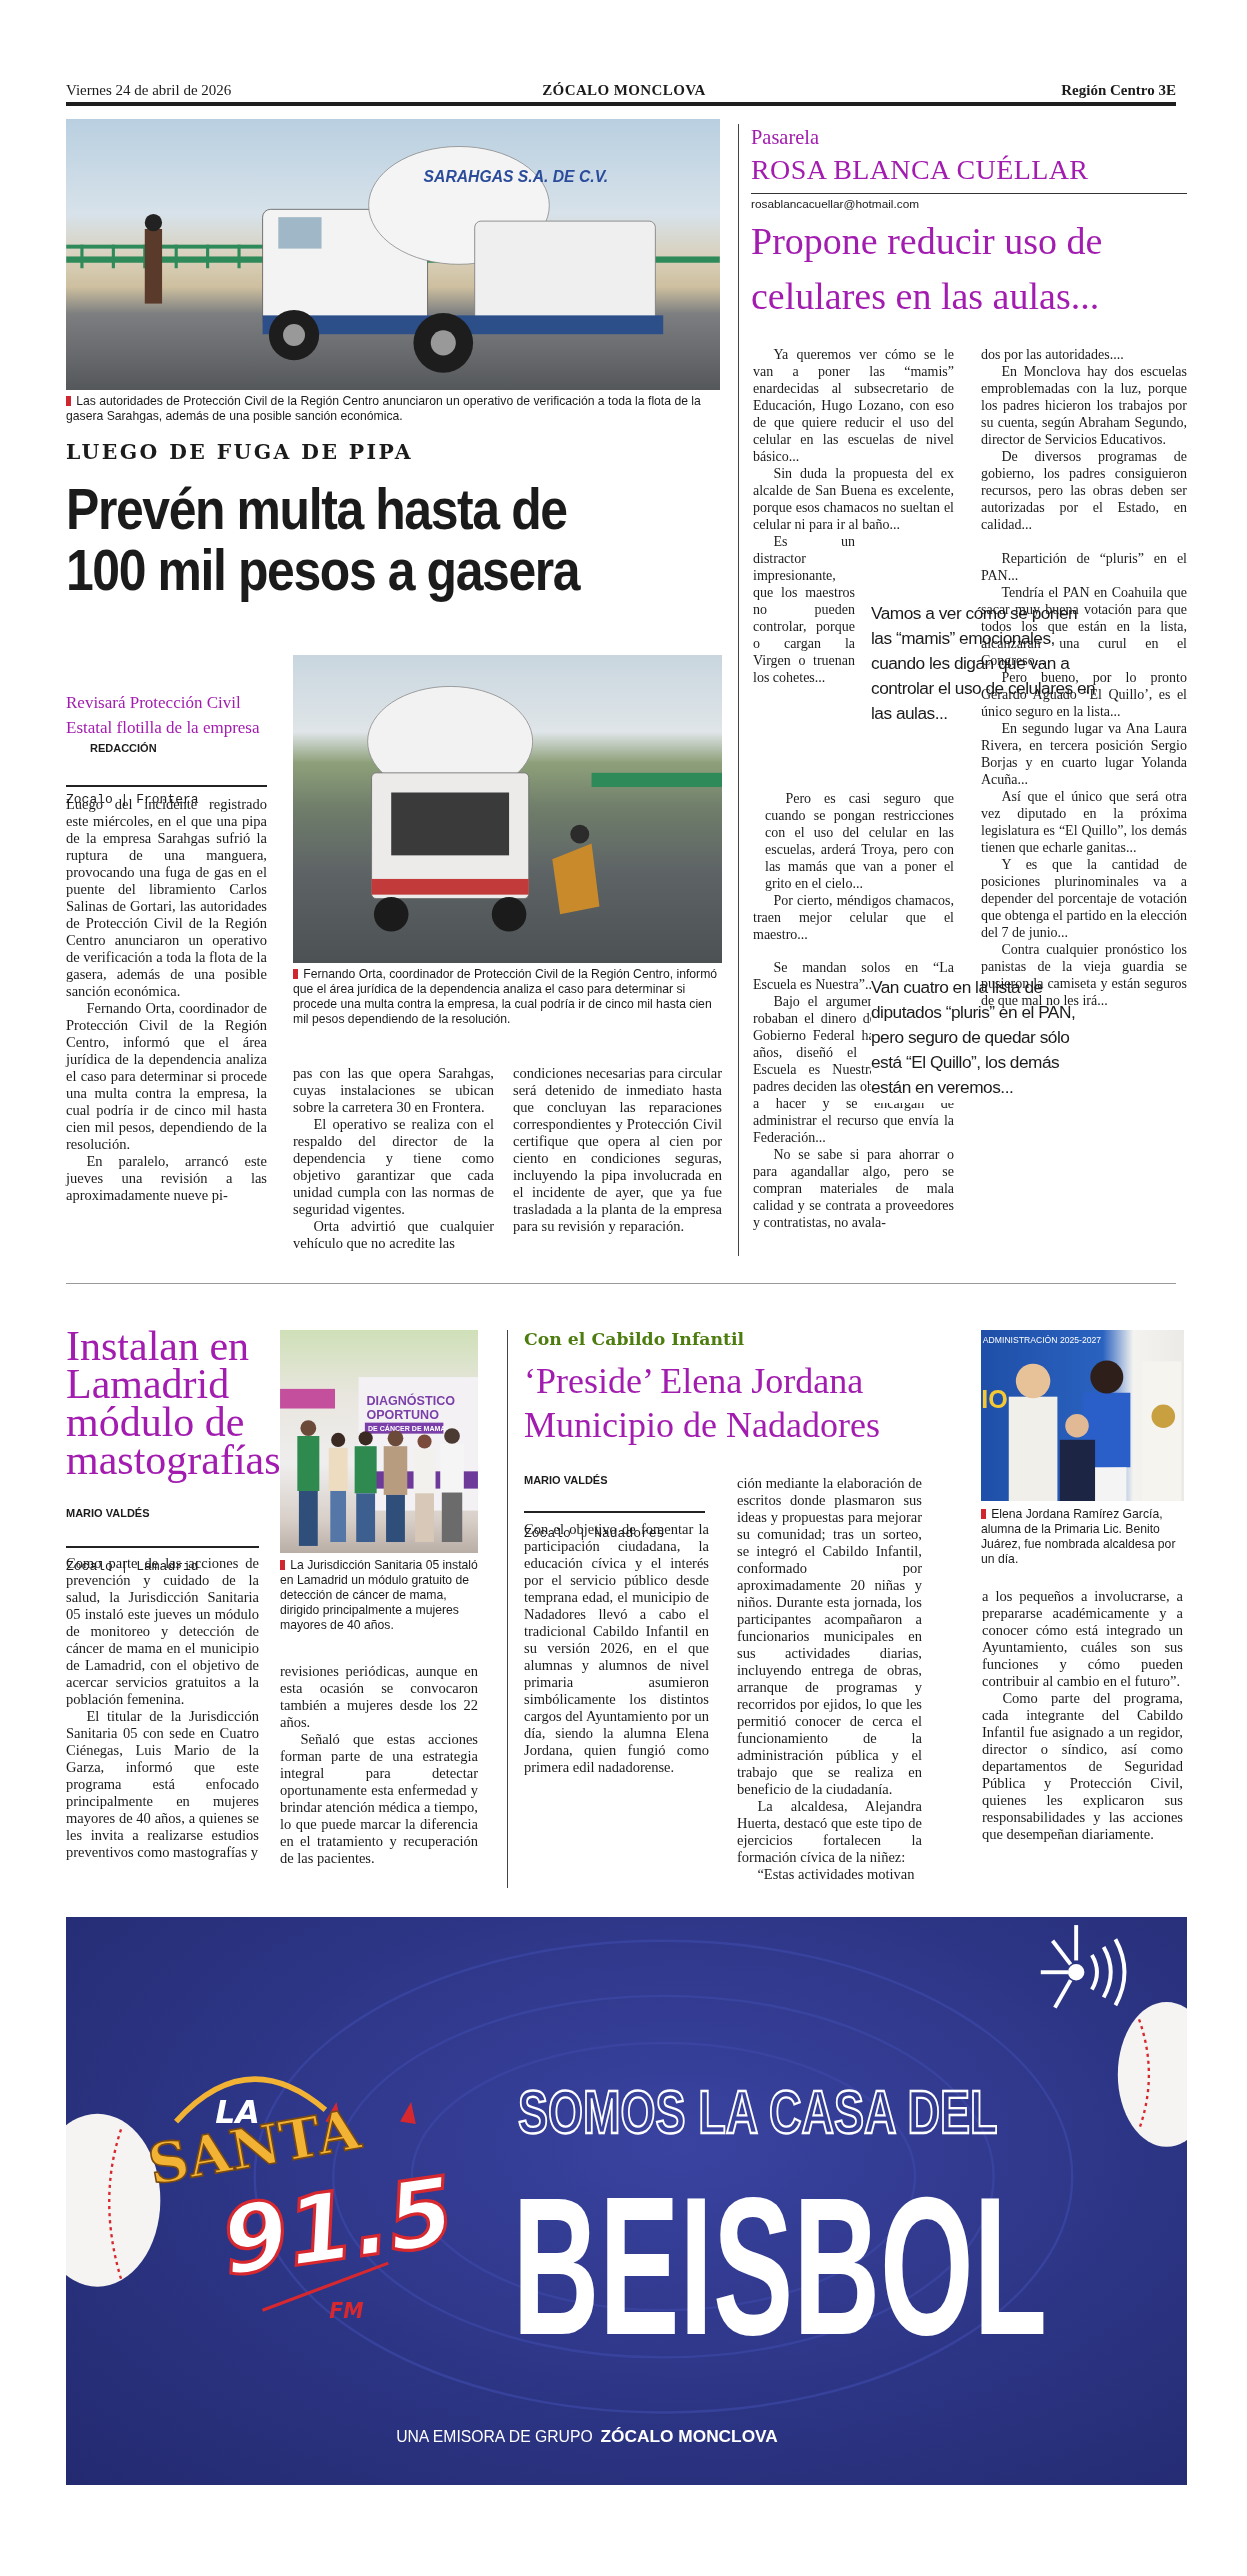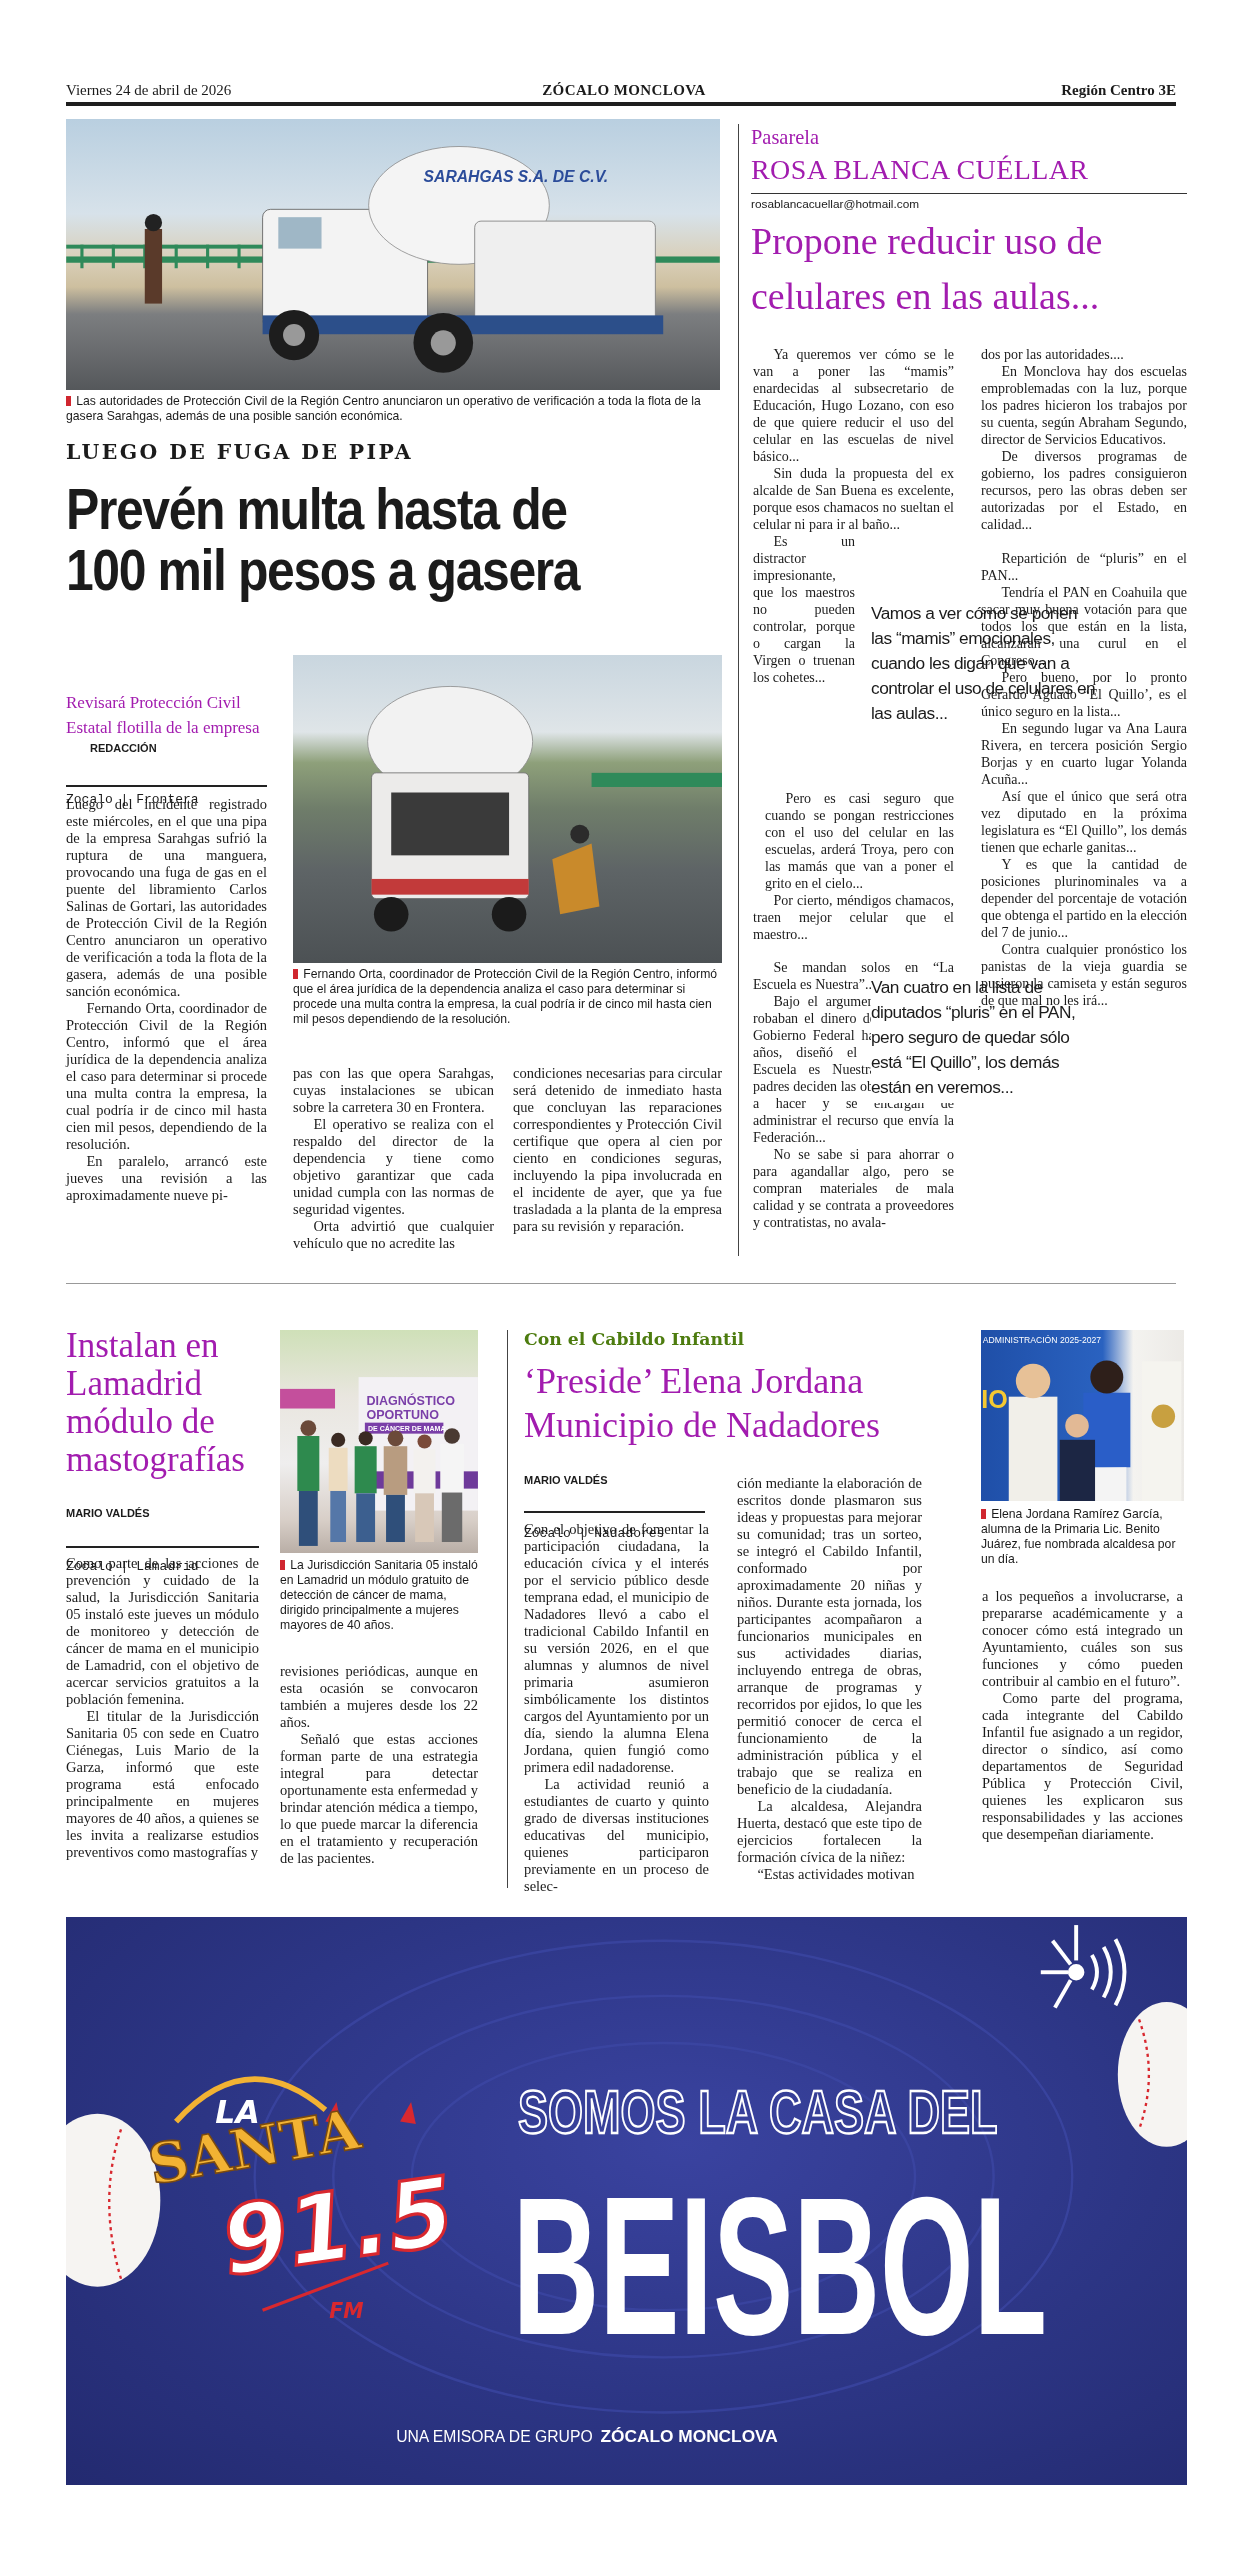--- a/index.html
+++ b/index.html
@@ -139,21 +139,21 @@
   <p>Tendría el PAN en Coahuila que sacar muy buena votación para que todos los que están en la lista, alcanzaran una curul en el Congreso...</p>
   <p>Pero bueno, por lo pronto Gerardo Aguado “El Quillo’, es el único seguro en la lista...</p>
   <p>En segundo lugar va Ana Laura Rivera, en tercera posición Sergio Borjas y en cuarto lugar Yolanda Acuña...</p>
   <p>Así que el único que será otra vez diputado en la próxima legislatura es “El Quillo”, los demás tienen que echarle ganitas...</p>
   <p>Y es que la cantidad de posiciones plurinominales va a depender del porcentaje de votación que obtenga el partido en la elección del 7 de junio...</p>
   <p>Contra cualquier pronóstico los panistas de la vieja guardia se pusieron la camiseta y están seguros de que mal no les irá...</p>
 </div>
 
 <div class="abs" style="left:66px;top:1283px;width:1110px;height:0.8px;background:#999;"></div>
 
-<div class="abs sub" style="left:66px;top:1327px;width:197px;font-size:35px;line-height:38px;">Instalan en Lamadrid módulo de mastografías</div>
+<div class="abs sub" style="left:66px;top:1327px;width:197px;font-size:42px;line-height:38px;">Instalan en Lamadrid módulo de mastografías</div>
 <div class="abs byline" style="left:66px;top:1507px;">MARIO VALDÉS</div>
 <div class="abs place" style="left:66px;top:1525px;">Zócalo | Lamadrid</div>
 <div class="abs rule" style="left:66px;top:1546px;width:193px;"></div>
 <div class="abs body" style="left:66px;top:1555px;width:193px;">
   <p class="ni">Como parte de las acciones de prevención y cuidado de la salud, la Jurisdicción Sanitaria 05 instaló este jueves un módulo de monitoreo y detección de cáncer de mama en el municipio de Lamadrid, con el objetivo de acercar servicios gratuitos a la población femenina.</p>
   <p>El titular de la Jurisdicción Sanitaria 05 con sede en Cuatro Ciénegas, Luis Mario de la Garza, informó que este programa está enfocado principalmente en mujeres mayores de 40 años, a quienes se les invita a realizarse estudios preventivos como mastografías y</p>
 </div>
 
 <div class="abs photo" style="left:280px;top:1330px;width:198px;height:223px;background:linear-gradient(180deg,#cfe0b8 0%,#e9e6df 30%,#efeeee 60%,#d8cfc8 85%,#b9aea6 100%);">
   <svg width="198" height="223" viewBox="0 0 252 284">
@@ -197,21 +197,20 @@
 <div class="abs vline" style="left:507px;top:1330px;height:558px;"></div>
 
 <div class="abs" style="left:524px;top:1329px;font-family:'DejaVu Serif',serif;font-weight:bold;font-size:17.3px;color:#4d7c0f;">Con el Cabildo Infantil</div>
 <div class="abs sub" style="left:524px;top:1359px;width:440px;font-size:36px;line-height:44px;">‘Preside’ Elena Jordana Municipio de Nadadores</div>
 <div class="abs byline" style="left:524px;top:1474px;">MARIO VALDÉS</div>
 <div class="abs place" style="left:524px;top:1492px;">Zócalo | Nadadores</div>
 <div class="abs rule" style="left:524px;top:1511px;width:181px;"></div>
 
 <div class="abs body" style="left:524px;top:1521px;width:185px;">
   <p class="ni">Con el objetivo de fomentar la participación ciudadana, la educación cívica y el interés por el servicio público desde temprana edad, el municipio de Nadadores llevó a cabo el tradicional Cabildo Infantil en su versión 2026, en el que alumnas y alumnos de nivel primaria asumieron simbólicamente los distintos cargos del Ayuntamiento por un día, siendo la alumna Elena Jordana, quien fungió como primera edil nadadorense.</p>
-  <p>La actividad reunió a estudiantes de cuarto y quinto grado de diversas instituciones educativas del municipio, quienes participaron previamente en un proceso de selec-</p>
 </div>
 <div class="abs body" style="left:737px;top:1475px;width:185px;">
   <p class="ni">ción mediante la elaboración de escritos donde plasmaron sus ideas y propuestas para mejorar su comunidad; tras un sorteo, se integró el Cabildo Infantil, conformado por aproximadamente 20 niñas y niños. Durante esta jornada, los participantes acompañaron a funcionarios municipales en sus actividades diarias, incluyendo entrega de obras, arranque de programas y recorridos por ejidos, lo que les permitió conocer de cerca el funcionamiento de la administración pública y el trabajo que se realiza en beneficio de la ciudadanía.</p>
   <p>La alcaldesa, Alejandra Huerta, destacó que este tipo de ejercicios fortalecen la formación cívica de la niñez:</p>
   <p>“Estas actividades motivan</p>
 </div>
 
 <div class="abs photo" style="left:981px;top:1330px;width:203px;height:171px;background:linear-gradient(90deg,#1f4fa8 0%,#2a62c0 60%,#f4f3f0 75%,#eceae6 100%);">
   <svg width="203" height="171" viewBox="0 0 258 218">
     <text x="2" y="16" font-family="Liberation Sans, sans-serif" font-size="11" fill="#ffffff">ADMINISTRACIÓN 2025-2027</text>

